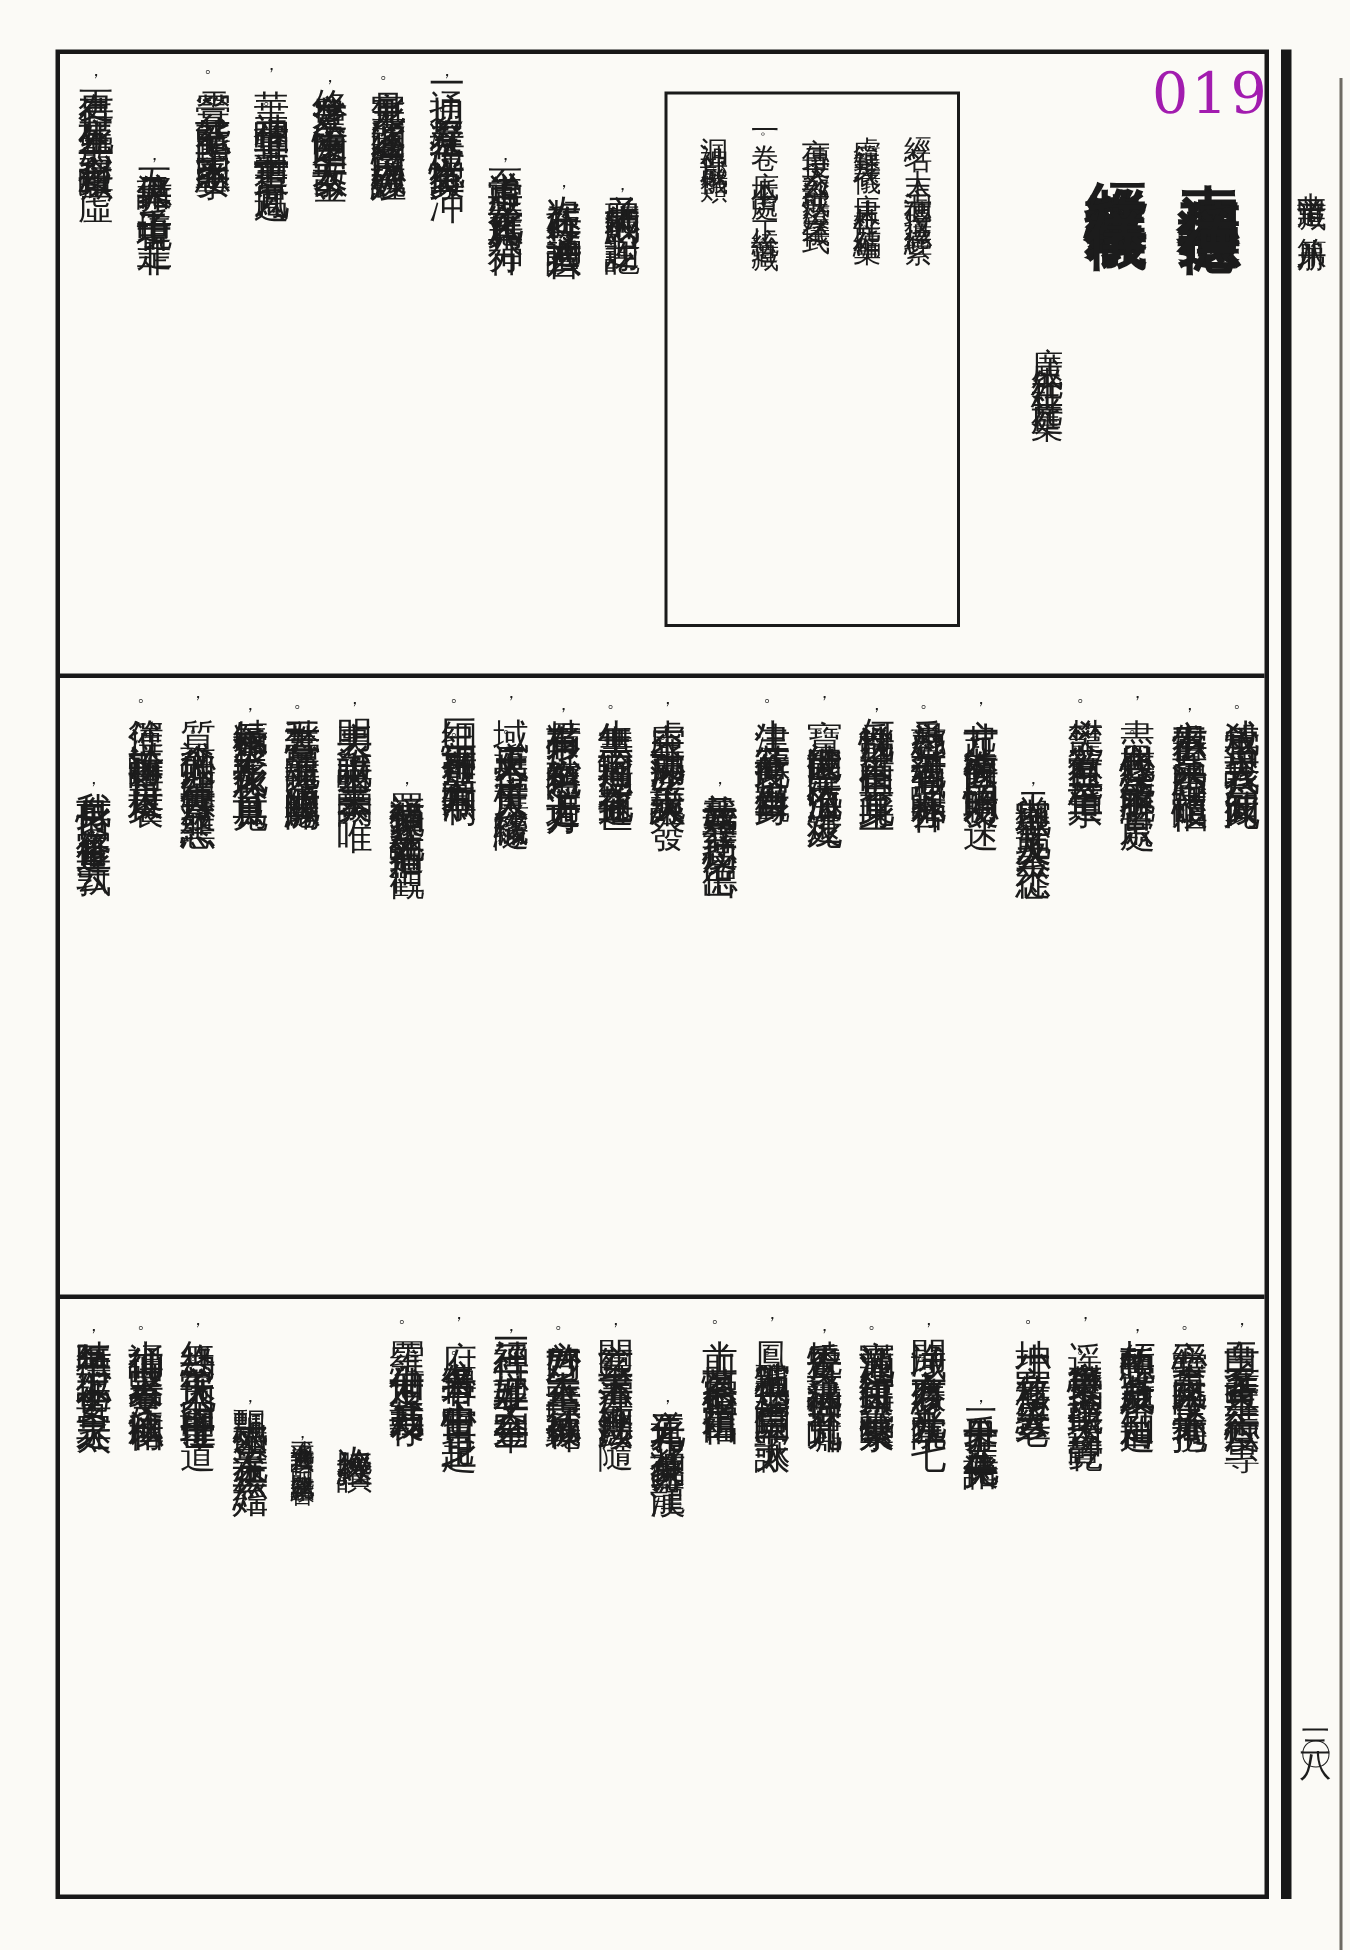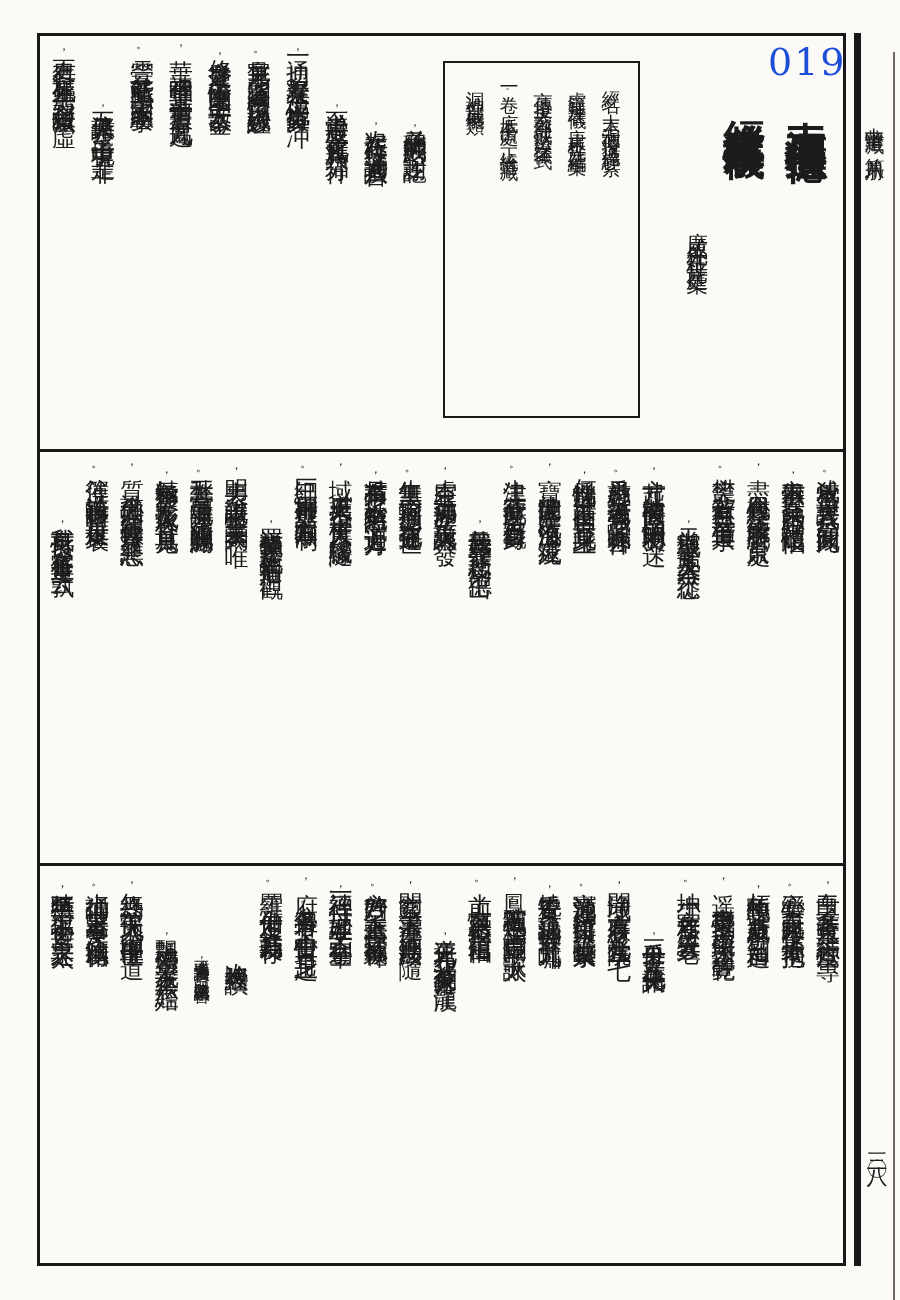--- a/index.html
+++ b/index.html
@@ -65,21 +65,21 @@
   .band1-body .tcol { line-height: 39px; }
   .punct { font-size: 12px; letter-spacing: 1px; }
   .tcol.small { font-size: 16px; letter-spacing: 1px; }
 
   
   .folio {
     position: absolute;
     left: 728px; top: 4px;
     font-size: 38px;
     letter-spacing: 2px;
-    color: #1d4ed8;
+    color: #a21caf;
   }
   .title-col {
     position: absolute;
     writing-mode: vertical-rl;
     font-size: 42px;
     font-weight: bold;
     letter-spacing: 3px;
     top: 52px;
   }
   .title-1 { left: 738px; }

